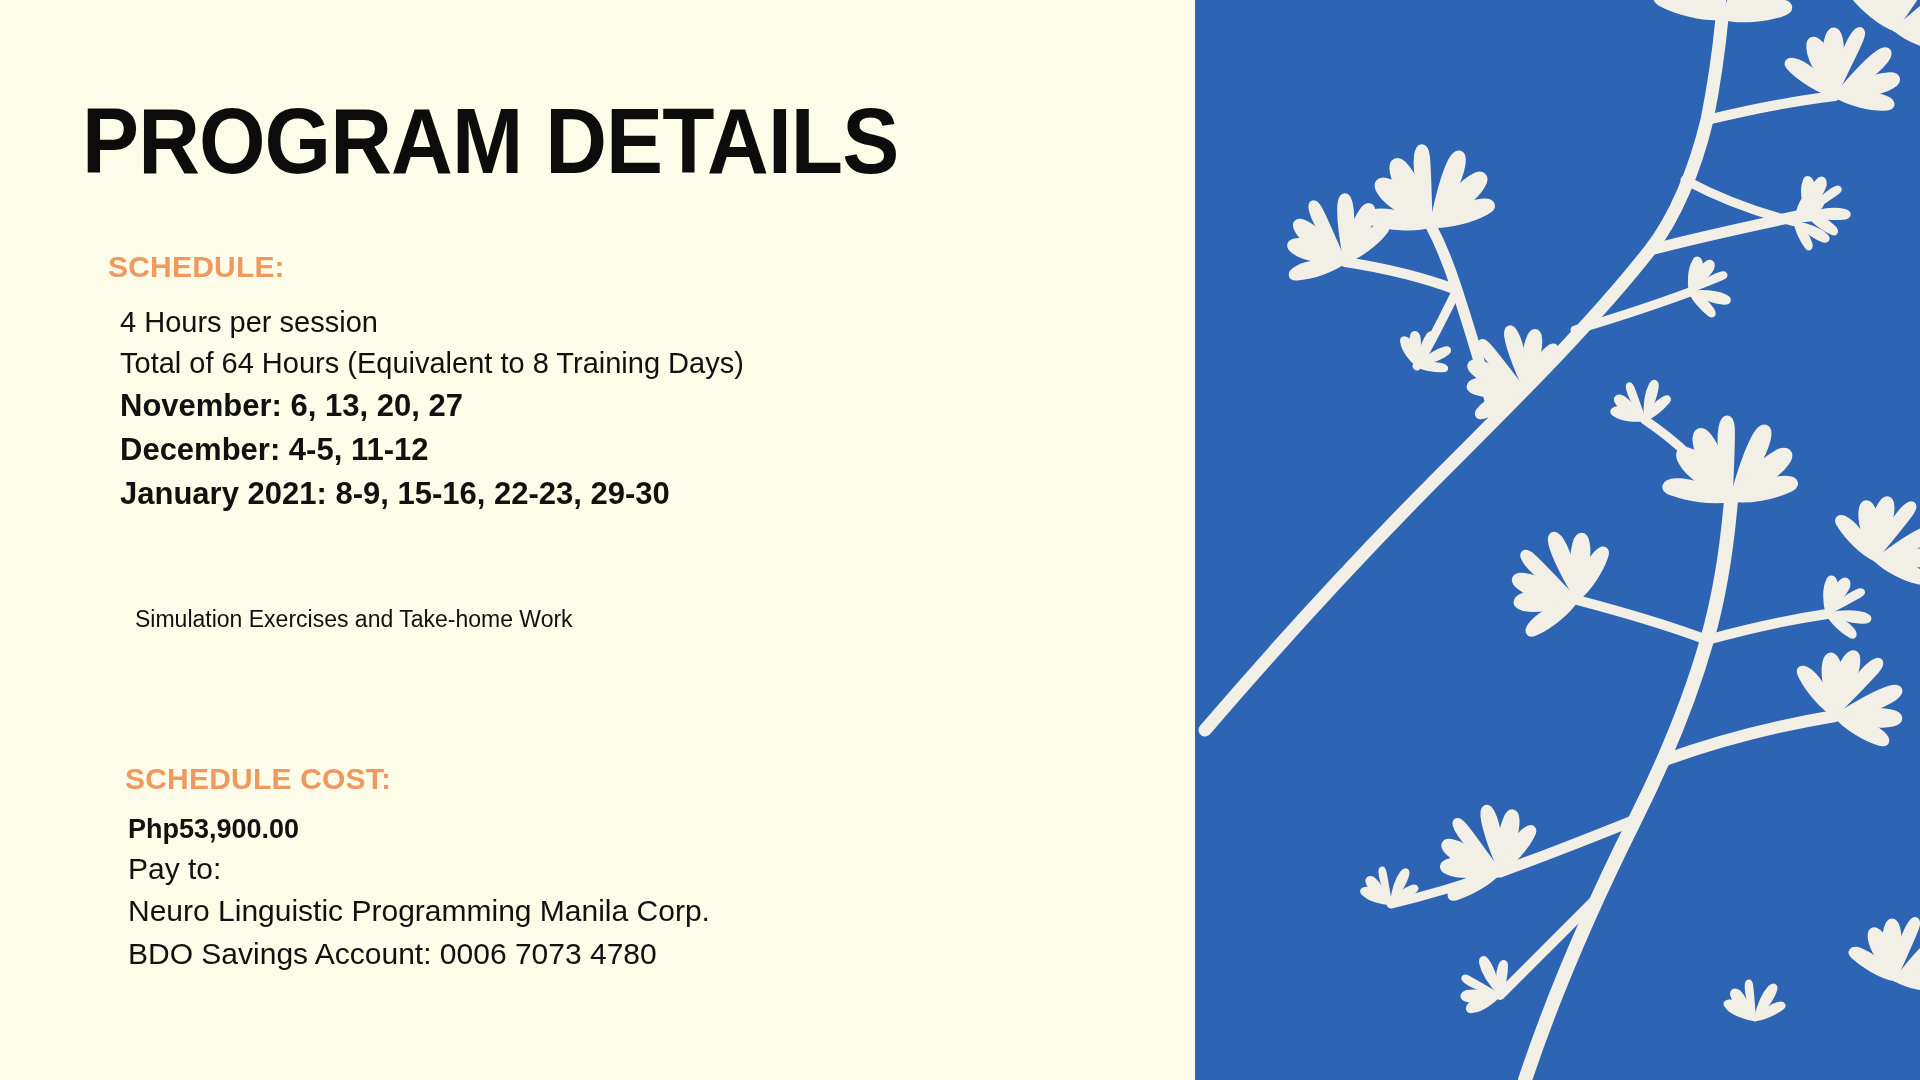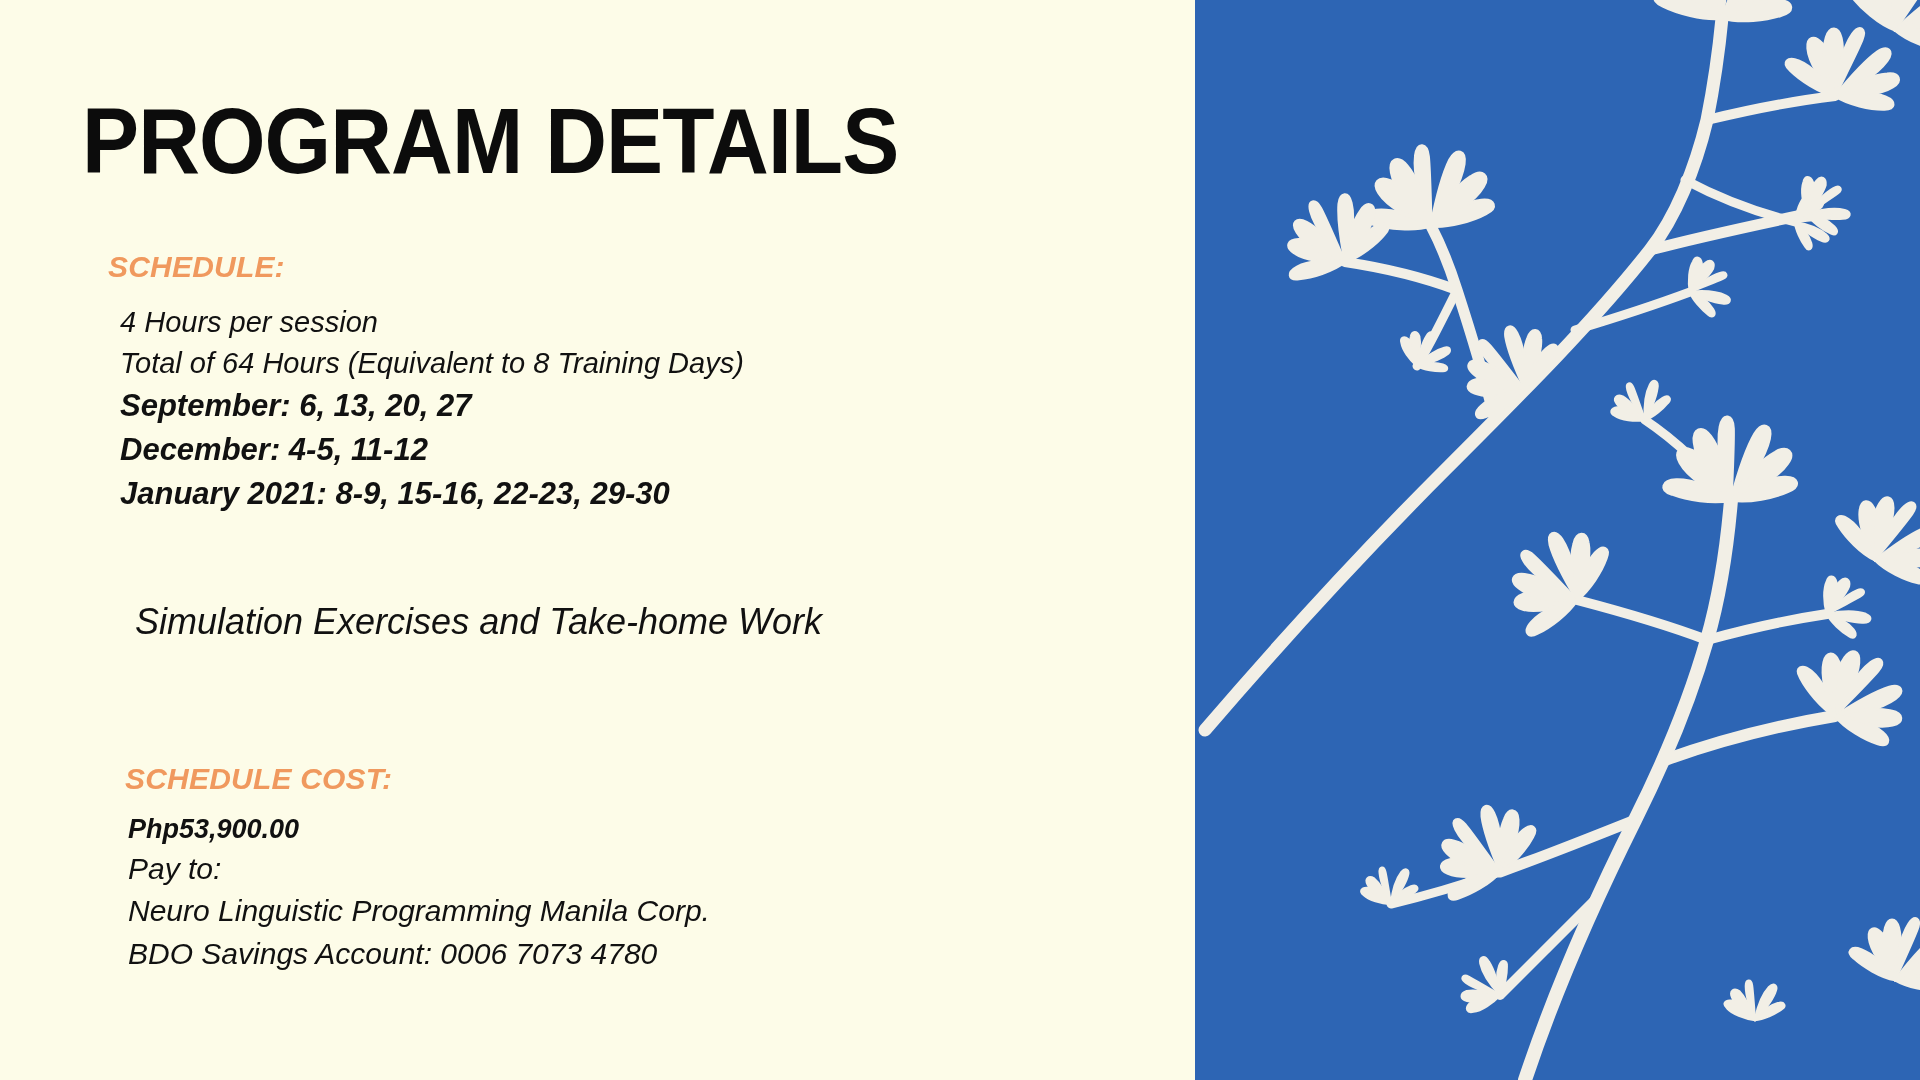--- a/index.html
+++ b/index.html
@@ -32,21 +32,21 @@
     line-height:1.0;
     font-weight:bold;
     letter-spacing:-1px;
     color:#0C0C0C;
     font-family:"Liberation Sans Narrow","Liberation Sans", sans-serif;
     transform:scaleX(0.93);
     transform-origin:left center;
     white-space:nowrap;
   }
 
-  .section { position:absolute; left:0; width:1195px;font-style:italic; }
+  .section { position:absolute; left:0; width:1195px; }
   .sec-schedule { top:248px; }
   .sec-learning { top:585px; }
   .sec-cost     { top:760px; }
 
   .sec-heading {
     color:#F0995E;
     font-weight:bold;
     font-size:30px;
     line-height:1.25;
     letter-spacing:0.2px;
@@ -64,21 +64,21 @@
     white-space:nowrap;
     font-family:"Liberation Sans Narrow","Liberation Sans", sans-serif;
   }
   .line.bold { font-weight:bold; }
 
   .sec-schedule .body { margin-left:120px; margin-top:16px; }
   .sec-learning .body { margin-left:133px; margin-top:10px; }
   .sec-cost     .body { margin-left:128px; margin-top:12px; }
 
   .sec-learning .line.bold { font-size:31px; margin-left:6px; }
-  .sec-learning .line.sub  { font-size:36px; margin-left:2px; margin-top:11px;}
+  .sec-learning .line.sub  { font-size:23px; margin-left:2px; margin-top:18px;}
   .sec-cost .line.bold { font-size:27px; }
   .sec-cost .line { font-size:30px; }
 
   .sec-schedule .line.bold { font-size:31px; letter-spacing:0px; }
   .sec-schedule .line.norm { font-size:29px; }
 
   
   .right-panel {
     position:relative;
     width:725px; height:1080px;
@@ -95,21 +95,21 @@
 
   <div class="left-panel">
 
     <div class="page-title">PROGRAM DETAILS</div>
 
     <div class="section sec-schedule">
       <div class="sec-heading">SCHEDULE:</div>
       <div class="body">
         <div class="line norm">4 Hours per session</div>
         <div class="line norm">Total of 64 Hours (Equivalent to 8 Training Days)</div>
-        <div class="line bold">September:  6, 13, 20, 27</div>
+        <div class="line bold">November:  6, 13, 20, 27</div>
         <div class="line bold">December:  4-5, 11-12</div>
         <div class="line bold">January 2021: 8-9, 15-16, 22-23, 29-30</div>
       </div>
     </div>
 
     <div class="section sec-learning">
       <div class="body">
         <div class="line sub">Simulation Exercises and Take-home Work</div>
       </div>
     </div>

